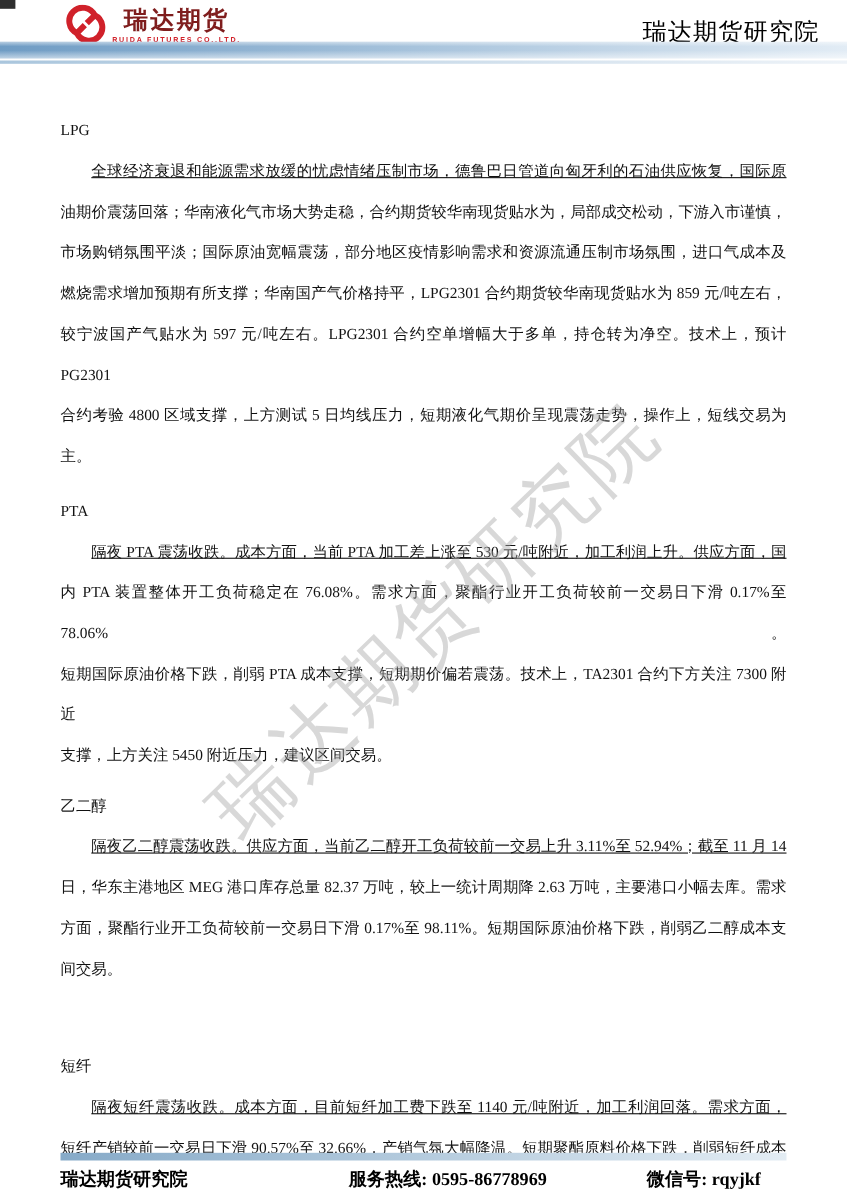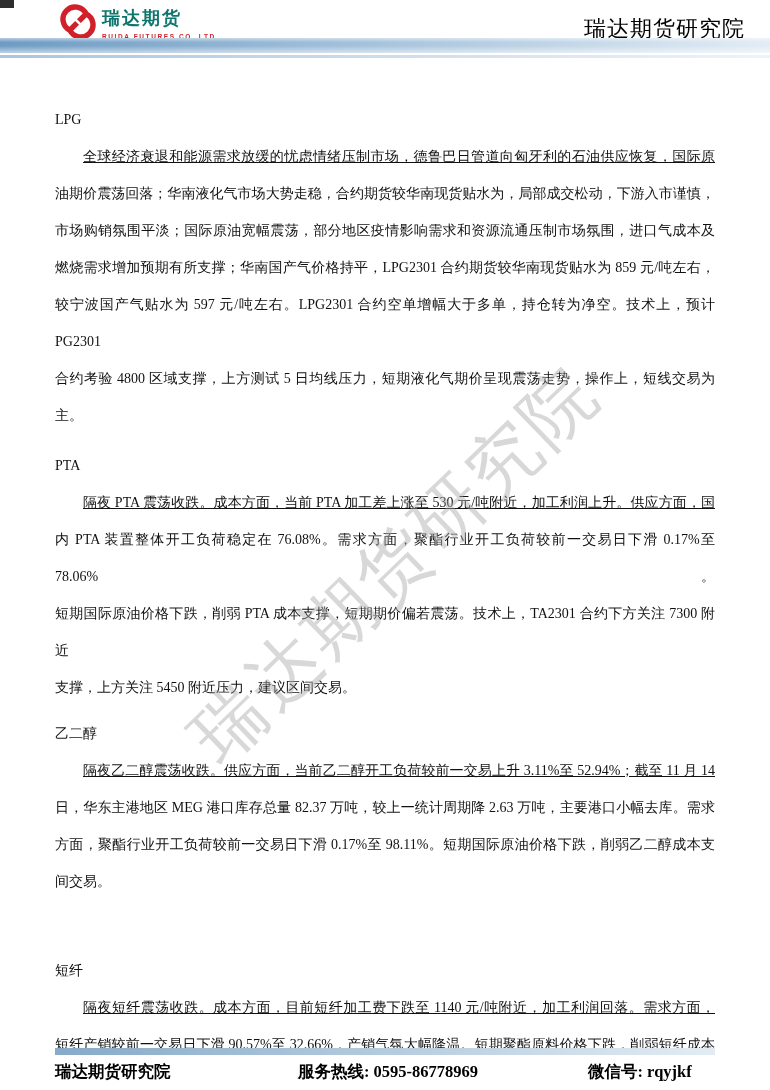--- a/index.html
+++ b/index.html
@@ -3,22 +3,22 @@
 <meta charset="utf-8">
 <style>
   html,body{margin:0;padding:0;background:#ffffff;}
   .page{position:relative;width:770px;height:1090px;background:#ffffff;overflow:hidden;
         font-family:"Liberation Serif","DejaVu Serif",serif;color:#111;}
   
   .corner-mark{position:absolute;top:0;left:0;width:14px;height:8px;background:#2e2e2e;}
   
   .logo{position:absolute;top:4px;left:58px;display:flex;align-items:flex-start;background:#fff;padding-right:6px;}
   .logo-icon{width:40px;height:36px;margin-right:4px;}
-  .brand-cn{font-family:"Liberation Sans","DejaVu Sans",sans-serif;font-size:18px;font-weight:bold;
-            letter-spacing:2px;color:#0f766e;line-height:28px;white-space:nowrap;}
+  .brand-cn{font-family:"Liberation Sans","DejaVu Sans",sans-serif;font-size:22px;font-weight:bold;
+            letter-spacing:2px;color:#7f1d1d;line-height:28px;white-space:nowrap;text-align:center;}
   .brand-en{font-family:"Liberation Sans","DejaVu Sans",sans-serif;font-size:6.5px;font-weight:bold;
             letter-spacing:1.6px;color:#d0212a;white-space:nowrap;margin-top:1px;}
   .header-title{position:absolute;top:14px;right:25px;font-size:22px;letter-spacing:1px;color:#000;
                 font-family:"Liberation Sans","DejaVu Sans",sans-serif;white-space:nowrap;}
   .bar-main{position:absolute;top:38px;left:0;width:770px;height:15px;
             background-image:linear-gradient(to bottom,rgba(255,255,255,.5) 0%,rgba(255,255,255,0) 28%,
                              rgba(255,255,255,0) 52%,rgba(255,255,255,.55) 100%),
                              linear-gradient(to right,#6f9cc4,#e2ecf5);}
   .bar-thin{position:absolute;top:55px;left:0;width:770px;height:3px;
             background:linear-gradient(to right,#aac6dd,#eef3f8);}
@@ -31,21 +31,21 @@
   #s1{margin-top:13px;} #s2{margin-top:9px;} #s3{margin-top:52px;}
   
   .watermark{position:absolute;left:395px;top:565px;transform:translate(-50%,-50%) rotate(-44deg);
              font-size:72px;letter-spacing:4px;color:rgba(168,168,168,0.45);white-space:nowrap;
              pointer-events:none;z-index:5;font-family:"Liberation Serif","DejaVu Serif",serif;}
   
   .footer-bar{position:absolute;top:1048px;left:55px;width:660px;height:7px;
               background:linear-gradient(to right,#86aac8,#e3ecf3);}
   .footer-item{position:absolute;top:1060px;font-size:16.5px;font-weight:bold;color:#000;
                line-height:24px;white-space:nowrap;}
-  .footer-left{left:55px;} .footer-mid{left:298px;} .footer-right{left:588px;font-family:Liberation Serif, serif;}
+  .footer-left{left:55px;} .footer-mid{left:317px;} .footer-right{left:588px;font-family:Liberation Serif, serif;}
 </style>
 </head>
 <body>
 
 <div class="page">
 
   <div class="corner-mark"></div>
 
   <div class="logo">
     <svg class="logo-icon" viewBox="0 0 40 40">

